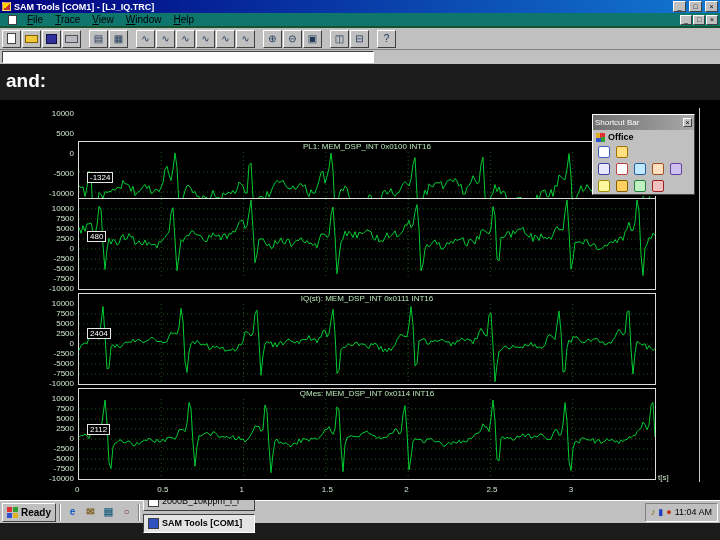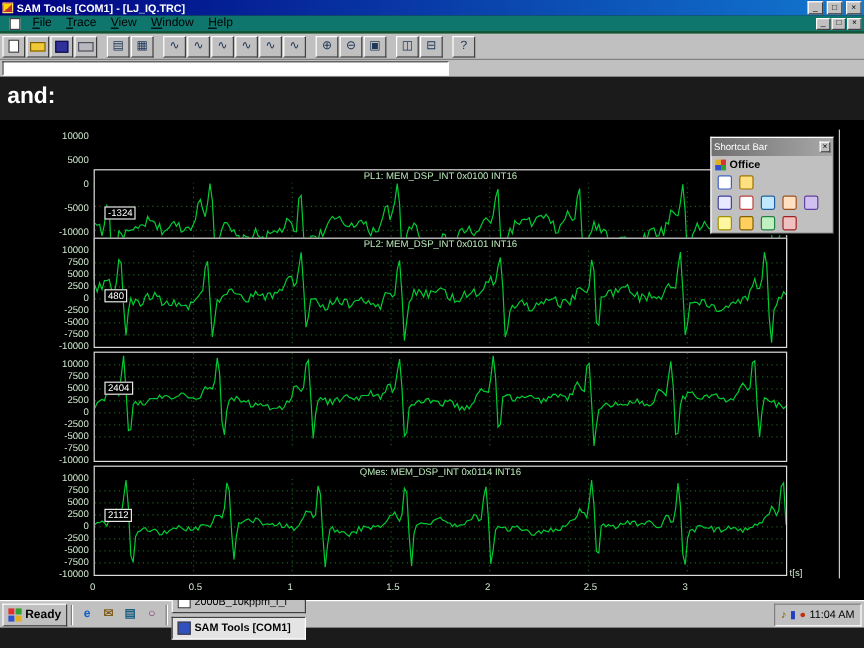--- a/index.html
+++ b/index.html
@@ -252,21 +252,20 @@
             <line x1="493.71428571428567" y1="0" x2="493.71428571428567" y2="80" stroke="#1d5c1d" stroke-width="1" stroke-dasharray="1,3"></line>
             <polyline points="0,33.9 2,35.8 4,34.9 6,44.6 8,34.9 10,19.2 12,22.8 14,61.9 16,79.0 18,56.7 20,40.6 22,42.6 24,46.4 26,39.6 28,40.4 30,39.8 32,39.4 34,36.9 36,38.4 38,35.5 40,35.4 42,36.8 44,28.3 46,31.8 48,32.0 50,33.4 52,39.2 54,34.3 56,43.6 58,40.7 60,39.4 62,37.6 64,34.3 66,32.5 68,36.5 70,33.6 72,41.5 74,40.6 76,37.7 78,37.3 80,39.7 82,35.3 84,30.6 86,17.3 88,14.3 90,22.6 92,28.6 94,17.1 96,1.0 98,15.4 100,53.9 102,71.2 104,46.0 106,38.6 108,33.6 110,33.6 112,36.5 114,41.0 116,39.5 118,44.4 120,44.4 122,52.7 124,43.6 126,45.2 128,45.6 130,48.2 132,44.8 134,38.4 136,44.3 138,46.1 140,45.3 142,49.9 144,40.9 146,42.7 148,41.6 150,40.2 152,41.8 154,38.3 156,41.6 158,37.8 160,30.0 162,31.6 164,34.1 166,40.9 168,41.2 170,13.4 172,11.0 174,44.6 176,79.0 178,54.7 180,44.9 182,44.5 184,45.1 186,48.6 188,39.5 190,45.1 192,39.7 194,34.6 196,30.9 198,28.3 200,30.6 202,29.7 204,28.3 206,32.4 208,35.6 210,36.7 212,36.8 214,33.8 216,37.4 218,36.0 220,32.5 222,31.5 224,34.7 226,32.7 228,40.8 230,44.5 232,37.7 234,41.2 236,41.0 238,35.2 240,28.9 242,20.4 244,19.3 246,31.3 248,24.5 250,16.2 252,1.0 254,18.0 256,60.3 258,63.1 260,43.3 262,37.0 264,38.9 266,33.9 268,36.0 270,44.5 272,48.0 274,50.2 276,46.6 278,46.9 280,47.8 282,50.1 284,48.9 286,50.2 288,50.1 290,42.9 292,43.6 294,52.4 296,49.3 298,48.0 300,47.8 302,46.5 304,39.7 306,38.3 308,42.1 310,40.4 312,36.6 314,42.1 316,44.3 318,41.3 320,40.3 322,36.0 324,31.6 326,29.5 328,31.7 330,34.0 332,27.1 334,12.5 336,5.6 338,42.2 340,76.5 342,60.4 344,46.2 346,38.2 348,42.6 350,31.8 352,34.1 354,35.0 356,31.1 358,30.6 360,31.1 362,29.5 364,36.7 366,33.3 368,29.2 370,28.1 372,27.6 374,29.9 376,26.5 378,29.1 380,34.2 382,32.1 384,42.2 386,42.0 388,35.3 390,33.3 392,30.1 394,23.7 396,28.1 398,31.7 400,30.4 402,12.5 404,5.2 406,44.3 408,71.3 410,52.7 412,44.7 414,41.0 416,32.6 418,39.6 420,35.0 422,42.1 424,39.0 426,40.2 428,48.1 430,48.5 432,46.6 434,48.4 436,47.7 438,45.8 440,45.8 442,45.4 444,48.1 446,47.1 448,48.1 450,51.3 452,51.6 454,53.9 456,51.1 458,42.9 460,48.3 462,40.0 464,38.6 466,38.0 468,44.9 470,44.5 472,37.4 474,44.5 476,33.4 478,34.6 480,23.0 482,24.6 484,26.9 486,27.8 488,16.8 490,1.6 492,24.2 494,67.6 496,70.7 498,44.0 500,39.6 502,33.8 504,39.4 506,37.4 508,32.6 510,35.9 512,38.7 514,38.0 516,38.1 518,32.3 520,33.7 522,36.4 524,31.7 526,25.6 528,25.6 530,25.6 532,30.8 534,30.5 536,38.4 538,37.4 540,36.0 542,33.4 544,40.7 546,38.8 548,33.2 550,29.6 552,26.7 554,29.5 556,32.1 558,39.0 560,24.0 562,15.2 564,41.5 566,75.9 568,64.4 570,46.2 572,41.8 574,43.0 576,43.8" fill="none" stroke="#00cc33" stroke-width="1"></polyline>
           </svg><div class="marker-box" style="left: 8px; top: 20px;">-1324</div></div>
       </div>
       <span class="ylab" style="top: 10px;">10000</span>
       <span class="ylab" style="top: 30px;">5000</span>
       <span class="ylab" style="top: 50px;">0</span>
       <span class="ylab" style="top: 70px;">-5000</span>
       <span class="ylab" style="top: 90px;">-10000</span>
       <div class="panel" style="top: 98px;">
-        <div class="panel-title">PL2: MEM_DSP_INT 0x0101 INT16</div>
         <div class="plot"><svg width="576" height="80">
             <line x1="0" y1="10" x2="576" y2="10" stroke="#1d5c1d" stroke-width="1" stroke-dasharray="1,3"></line>
             <line x1="0" y1="20" x2="576" y2="20" stroke="#1d5c1d" stroke-width="1" stroke-dasharray="1,3"></line>
             <line x1="0" y1="30" x2="576" y2="30" stroke="#1d5c1d" stroke-width="1" stroke-dasharray="1,3"></line>
             <line x1="0" y1="40" x2="576" y2="40" stroke="#1d5c1d" stroke-width="1" stroke-dasharray="1,3"></line>
             <line x1="0" y1="50" x2="576" y2="50" stroke="#1d5c1d" stroke-width="1" stroke-dasharray="1,3"></line>
             <line x1="0" y1="60" x2="576" y2="60" stroke="#1d5c1d" stroke-width="1" stroke-dasharray="1,3"></line>
             <line x1="0" y1="70" x2="576" y2="70" stroke="#1d5c1d" stroke-width="1" stroke-dasharray="1,3"></line>
             <line x1="82.28571428571428" y1="0" x2="82.28571428571428" y2="80" stroke="#1d5c1d" stroke-width="1" stroke-dasharray="1,3"></line>
             <line x1="164.57142857142856" y1="0" x2="164.57142857142856" y2="80" stroke="#1d5c1d" stroke-width="1" stroke-dasharray="1,3"></line>
@@ -280,20 +279,21 @@
       <span class="ylab" style="top: 105px;">10000</span>
       <span class="ylab" style="top: 115px;">7500</span>
       <span class="ylab" style="top: 125px;">5000</span>
       <span class="ylab" style="top: 135px;">2500</span>
       <span class="ylab" style="top: 145px;">0</span>
       <span class="ylab" style="top: 155px;">-2500</span>
       <span class="ylab" style="top: 165px;">-5000</span>
       <span class="ylab" style="top: 175px;">-7500</span>
       <span class="ylab" style="top: 185px;">-10000</span>
       <div class="panel" style="top: 193px;">
+        <div class="panel-title">IQ(st): MEM_DSP_INT 0x0111 INT16</div>
         <div class="plot"><svg width="576" height="80">
             <line x1="0" y1="10" x2="576" y2="10" stroke="#1d5c1d" stroke-width="1" stroke-dasharray="1,3"></line>
             <line x1="0" y1="20" x2="576" y2="20" stroke="#1d5c1d" stroke-width="1" stroke-dasharray="1,3"></line>
             <line x1="0" y1="30" x2="576" y2="30" stroke="#1d5c1d" stroke-width="1" stroke-dasharray="1,3"></line>
             <line x1="0" y1="40" x2="576" y2="40" stroke="#1d5c1d" stroke-width="1" stroke-dasharray="1,3"></line>
             <line x1="0" y1="50" x2="576" y2="50" stroke="#1d5c1d" stroke-width="1" stroke-dasharray="1,3"></line>
             <line x1="0" y1="60" x2="576" y2="60" stroke="#1d5c1d" stroke-width="1" stroke-dasharray="1,3"></line>
             <line x1="0" y1="70" x2="576" y2="70" stroke="#1d5c1d" stroke-width="1" stroke-dasharray="1,3"></line>
             <line x1="82.28571428571428" y1="0" x2="82.28571428571428" y2="80" stroke="#1d5c1d" stroke-width="1" stroke-dasharray="1,3"></line>
             <line x1="164.57142857142856" y1="0" x2="164.57142857142856" y2="80" stroke="#1d5c1d" stroke-width="1" stroke-dasharray="1,3"></line>

